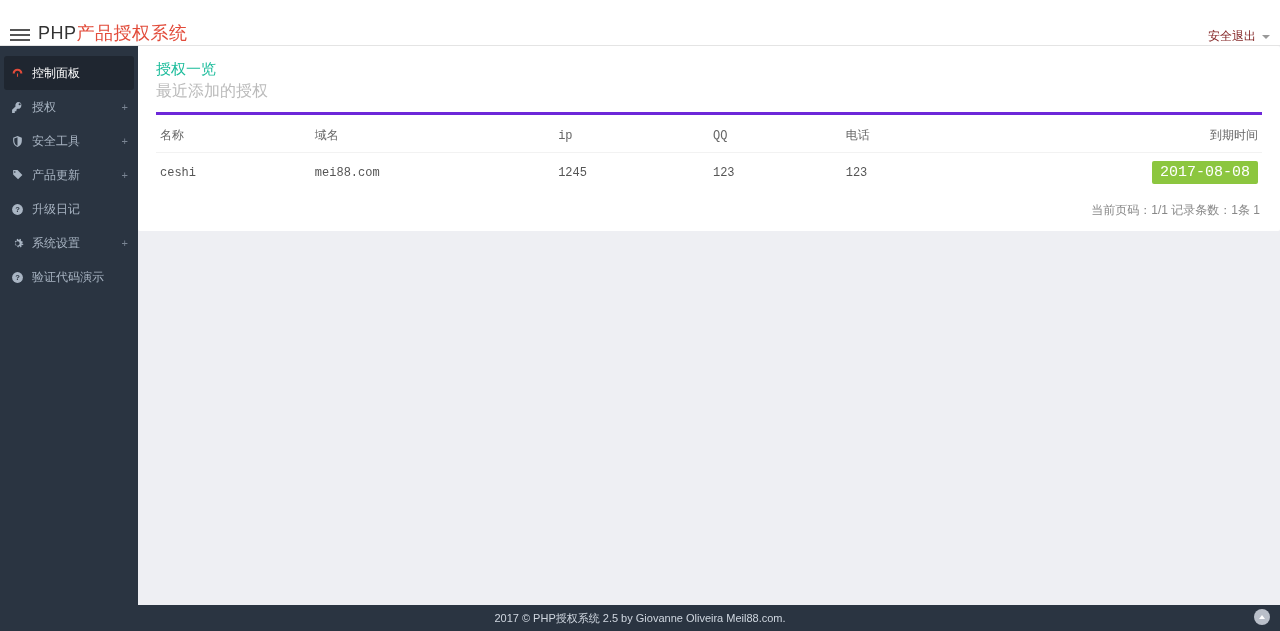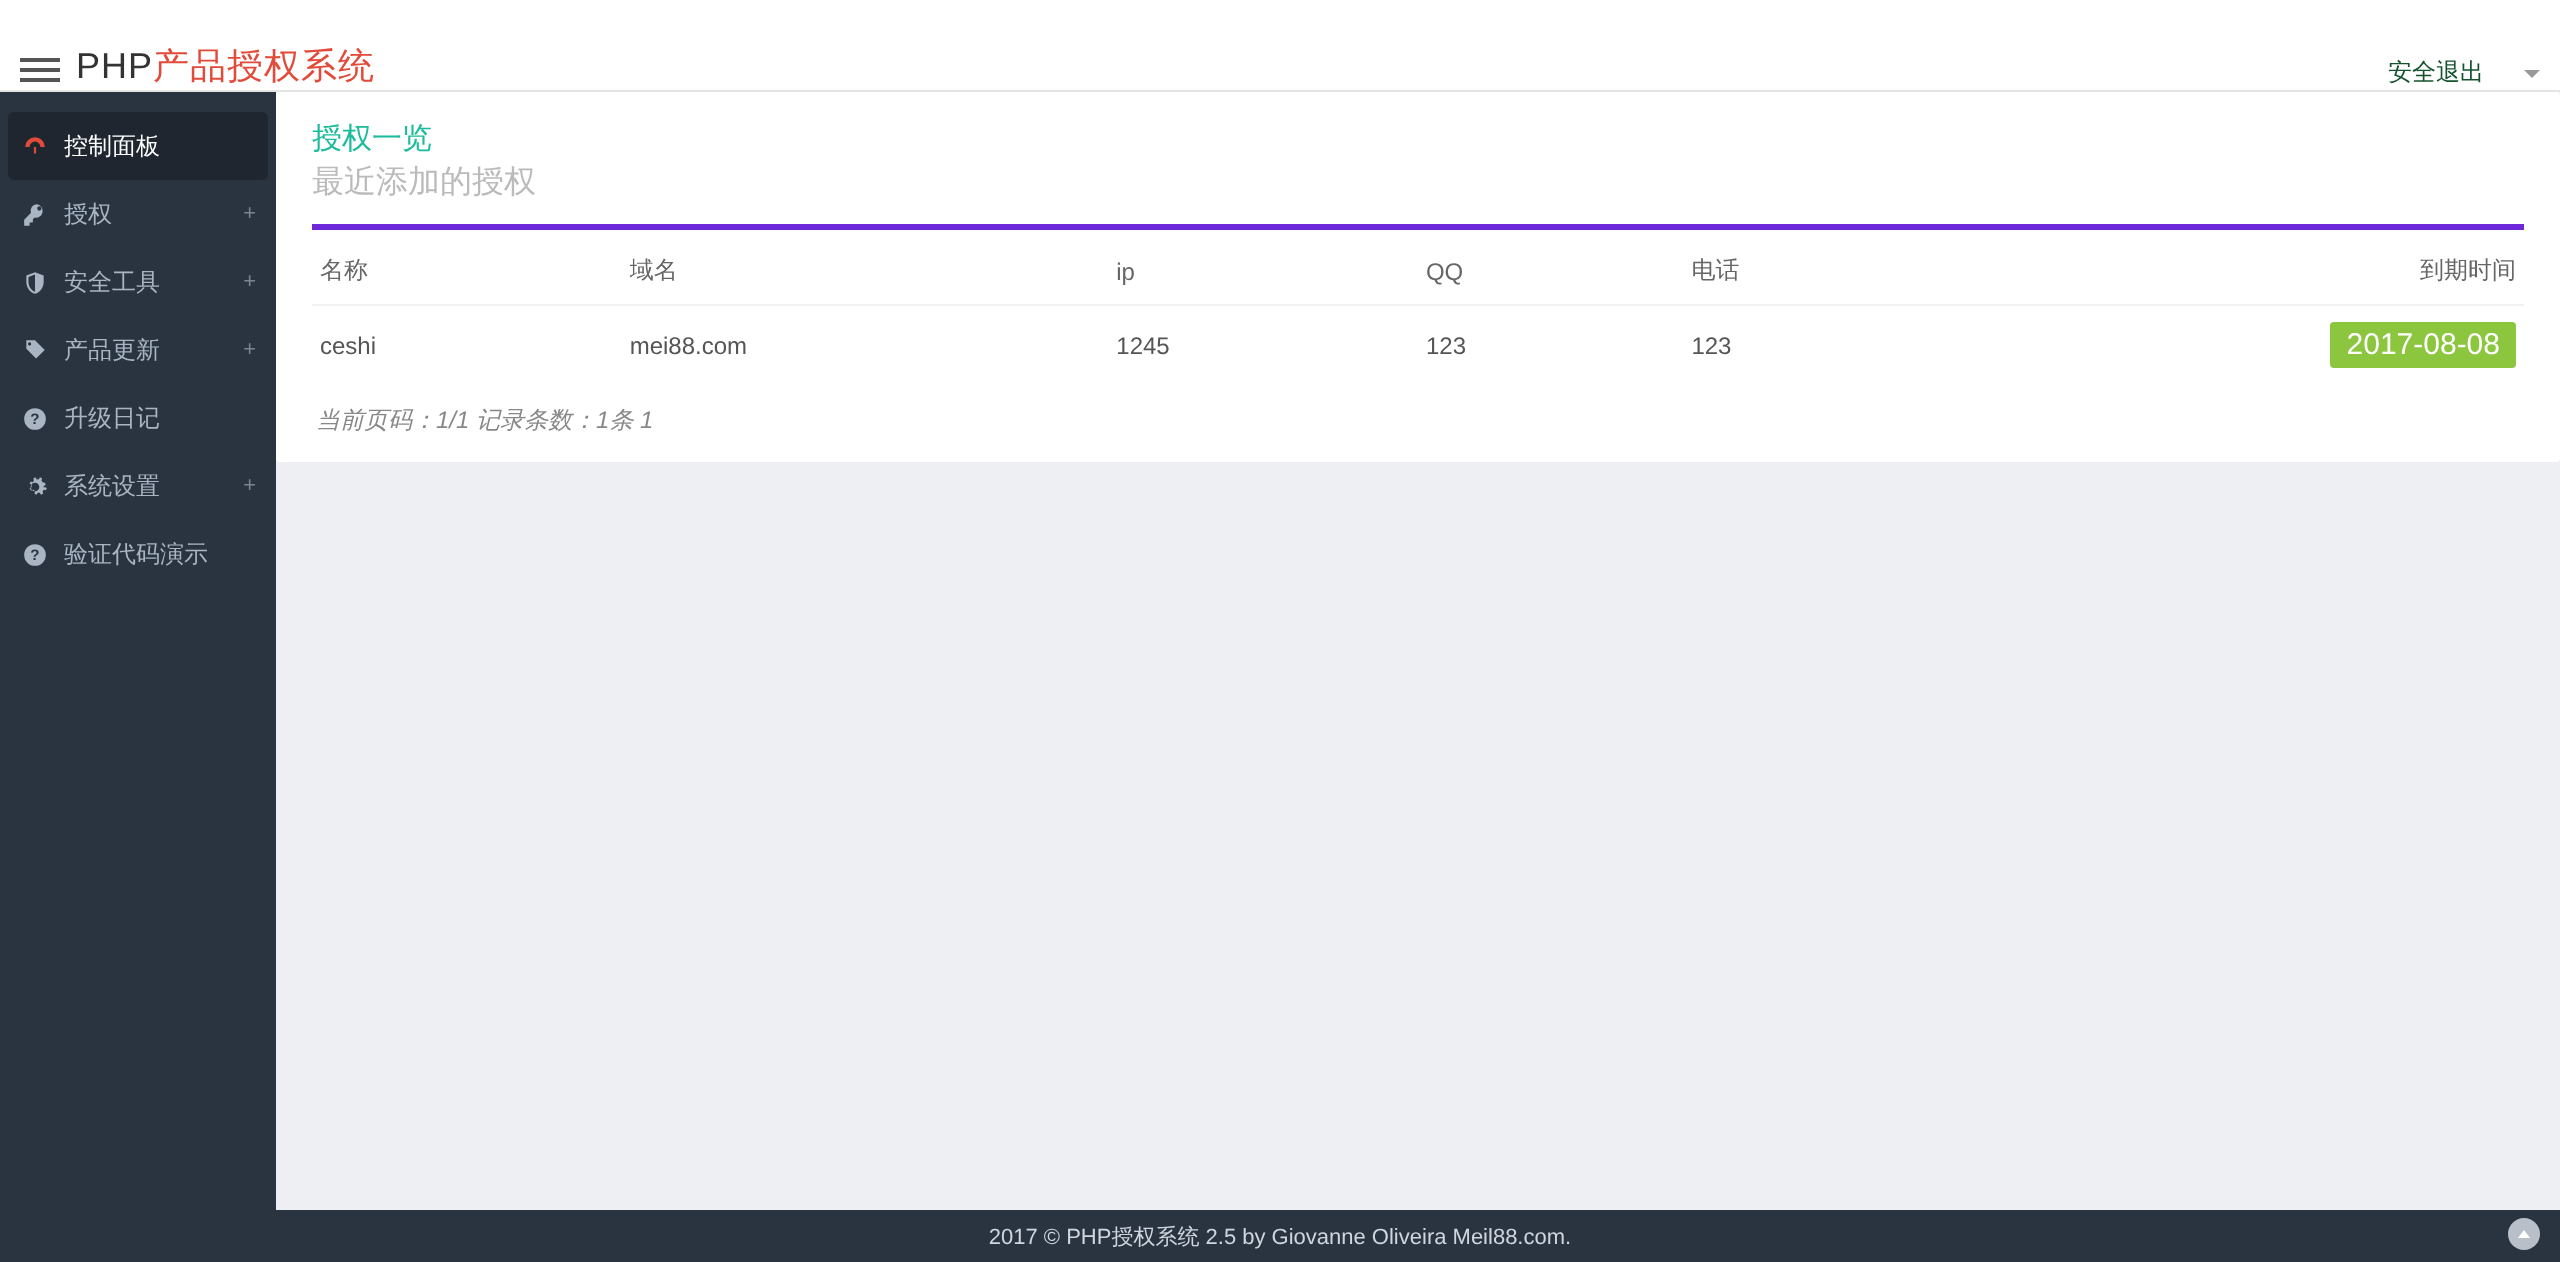--- a/index.html
+++ b/index.html
@@ -34,23 +34,23 @@
   font-weight: 500;
   letter-spacing: 0.5px;
 }
 .brand .b1 { color: #333; }
 .brand .b2 { color: #e24b3a; }
 .topright {
   margin-left: auto;
   display: flex;
   align-items: center;
   font-size: 12px;
-  color: #14532d;
+  color: #7f1d1d;
   cursor: pointer;
-  gap: 20px;
+  gap: 6px;
 }
 .caret-down {
   width: 0; height: 0;
   border-left: 4px solid transparent;
   border-right: 4px solid transparent;
   border-top: 4px solid #999;
 }
 .layout {
   display: flex;
   height: calc(100% - 38px - 26px);
@@ -109,45 +109,45 @@
   font-size: 16px;
   color: #bbb;
   margin-top: 2px;
   padding-bottom: 10px;
   border-bottom: 3px solid #6d28d9;
 }
 table {
   width: 100%;
   border-collapse: collapse;
   margin-top: 4px;
+  font-family: Liberation Mono, monospace;
 }
 th, td {
   text-align: left;
   font-weight: normal;
   font-size: 12px;
   padding: 8px 4px;
   color: #555;
 }
 th { color: #666; }
 th:last-child, td:last-child { text-align: right; }
 tbody tr { border-top: 1px solid #f2f2f2; }
 .badge {
   display: inline-block;
   background: #8cc63f;
   color: #fff;
   padding: 3px 8px;
   border-radius: 2px;
   font-size: 15px;
 }
 .pager {
-  text-align: left;
+  text-align: right;
   font-size: 12px;
   color: #888;
   padding: 10px 2px 2px;
-  font-style: italic;
 }
 .watermark {
   position: absolute;
   top: 50%; left: 50%;
   transform: translate(-50%, -50%);
   color: rgba(0,0,0,0.03);
   font-size: 16px;
   pointer-events: none;
 }
 .footer {

